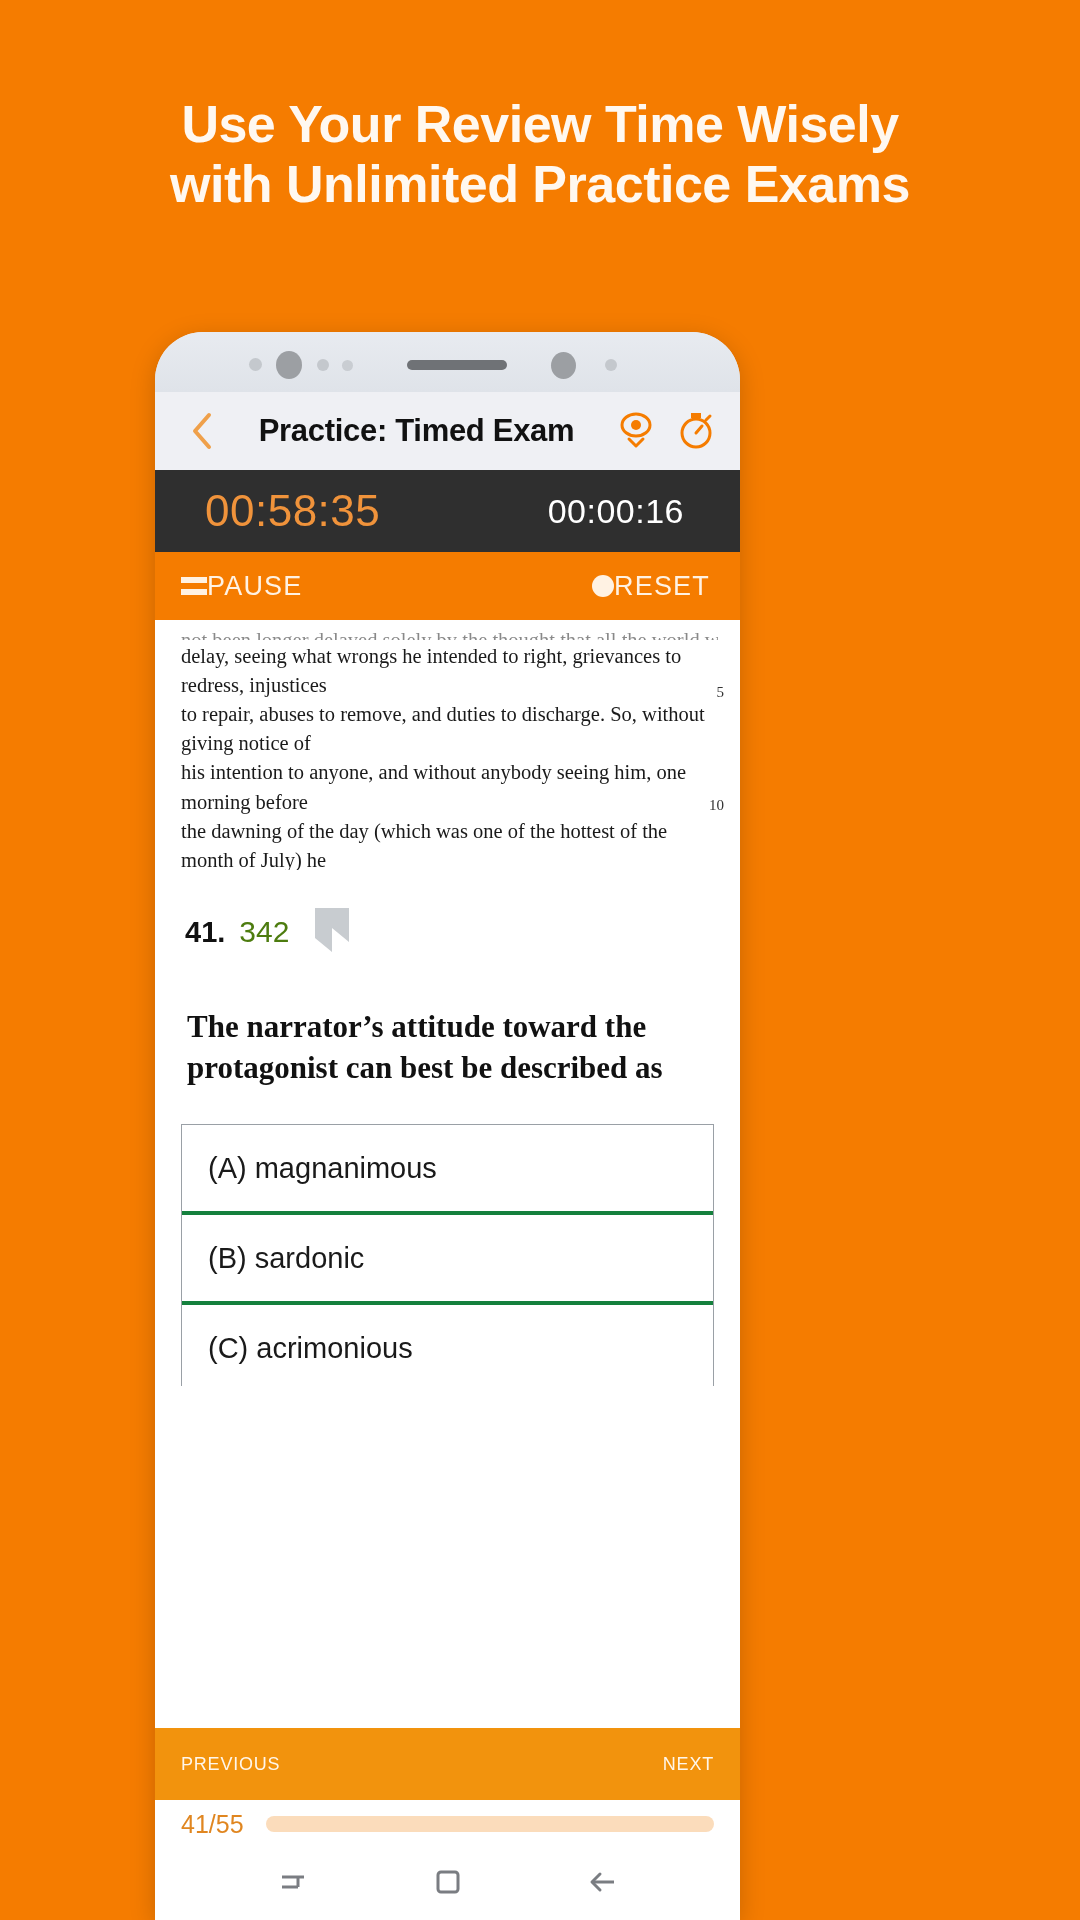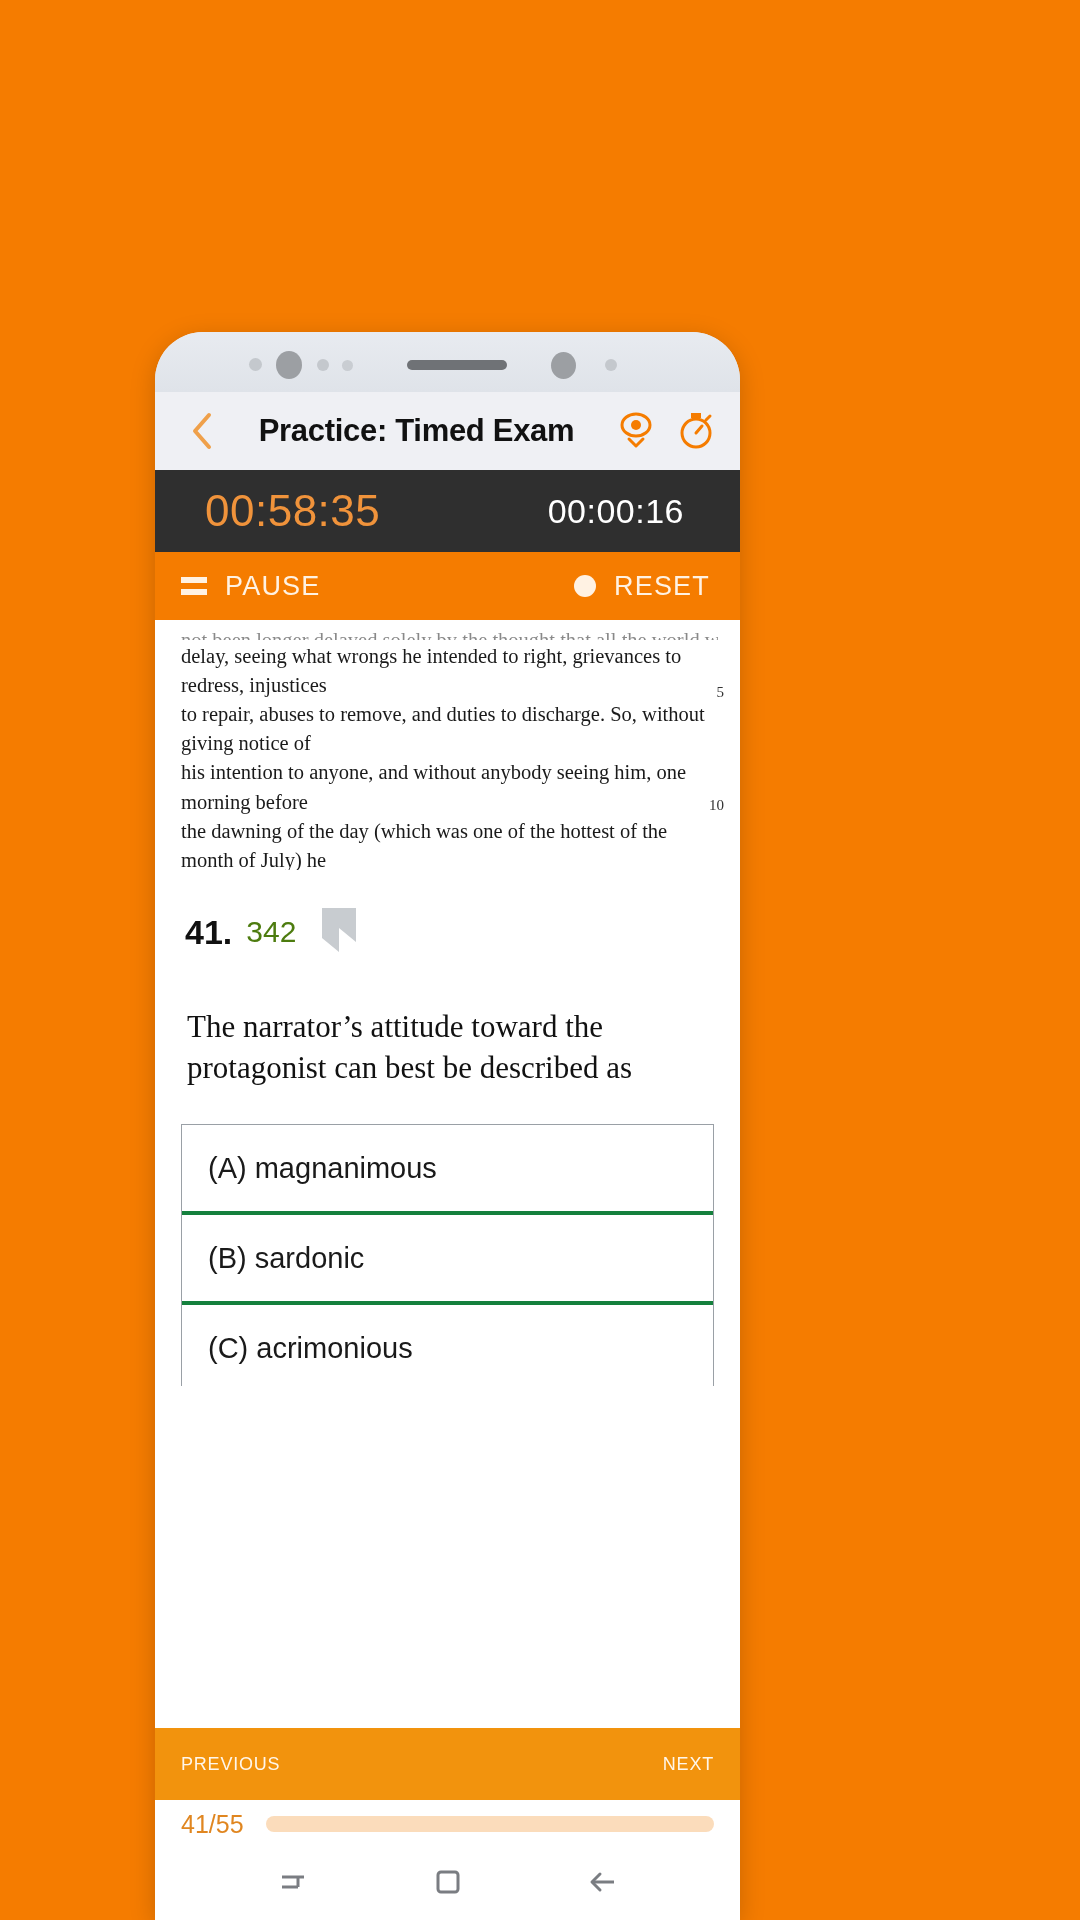--- a/index.html
+++ b/index.html
@@ -111,21 +111,21 @@
     height: 68px;
     background: #F57C00;
     display: flex;
     align-items: center;
     justify-content: space-between;
     padding: 0 30px 0 26px;
     color: #FFF2E3;
     font-size: 27px;
     letter-spacing: 1.2px;
   }
-  .ctrl { display: flex; align-items: center; gap: 18px; }
+  .ctrl { display: flex; align-items: center; }
   .pause-glyph { display:flex; flex-direction:column; gap:6px; }
   .pause-glyph i { display:block; width: 26px; height: 6px; background:#FFF2E3; }
   .reset-dot { width: 22px; height: 22px; border-radius:50%; background:#FFF2E3; }
 
   
   .passage {
     position: relative;
     background: #fff;
     padding: 6px 22px 14px 26px;
     font-family: "Liberation Serif", serif;
@@ -161,30 +161,31 @@
     border-radius: 7px;
   }
   .edge-left  { left: -1px; top: 548px; height: 110px; }
   .edge-right { right: -1px; top: 398px; height: 100px; border-radius: 7px; }
 
   
   .qrow {
     display: flex; align-items: center; gap: 12px;
     padding: 36px 0 0 30px;
   }
-  .qnum { font-size: 34px; font-weight: bold; color: #111; }
+  .qnum { font-size: 29px; font-weight: bold; color: #111; }
   .qid  { font-size: 30px; color: #4d7c0f; margin-left: 2px; }
   .bookmark { margin-left: 10px; }
 
   .qtext {
     font-family: "Liberation Serif", serif;
     font-size: 31px;
     line-height: 1.33;
     color: #111;
     padding: 48px 40px 0 32px;
+    font-weight: bold;
   }
 
   
   .options {
     margin: 36px 26px 0 26px;
     border: 1px solid #9AA0A6;
     border-bottom: none;
     background: #fff;
     overflow: hidden;
     height: 262px;
@@ -248,20 +249,24 @@
     align-items: center;
     justify-content: space-around;
     padding: 0 60px;
   }
 </style>
 </head>
 <body>
 
 <div id="root">
 
+  <div class="headline">
+    <span>Use Your Review Time Wisely</span>
+    <span class="l2">with Unlimited Practice Exams</span>
+  </div>
 
   <div class="phone">
 
     <div class="bezel">
       <span class="sensor s1"></span>
       <span class="sensor s2"></span>
       <span class="sensor s3"></span>
       <span class="sensor s4"></span>
       <span class="speaker"></span>
       <span class="sensor s5"></span>

